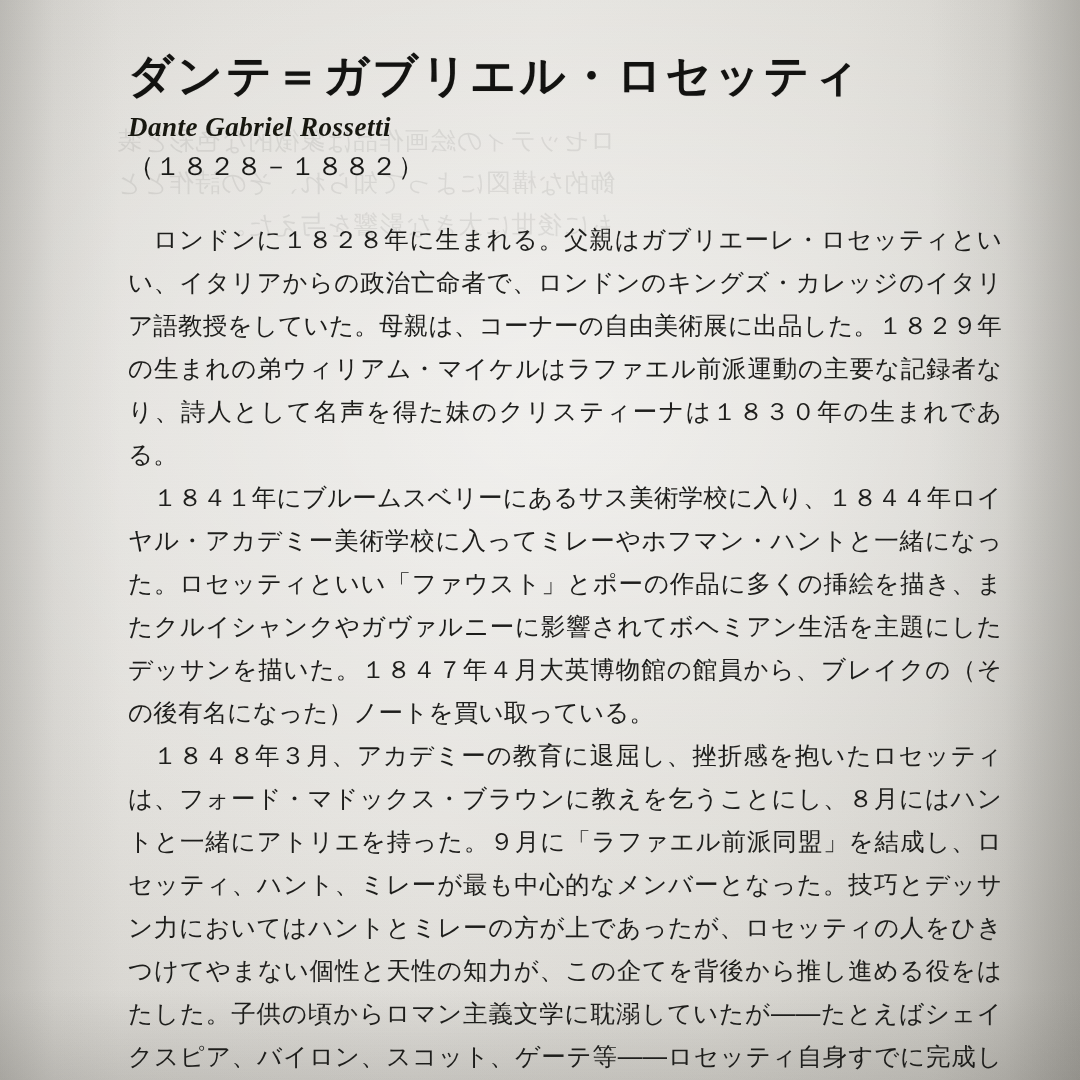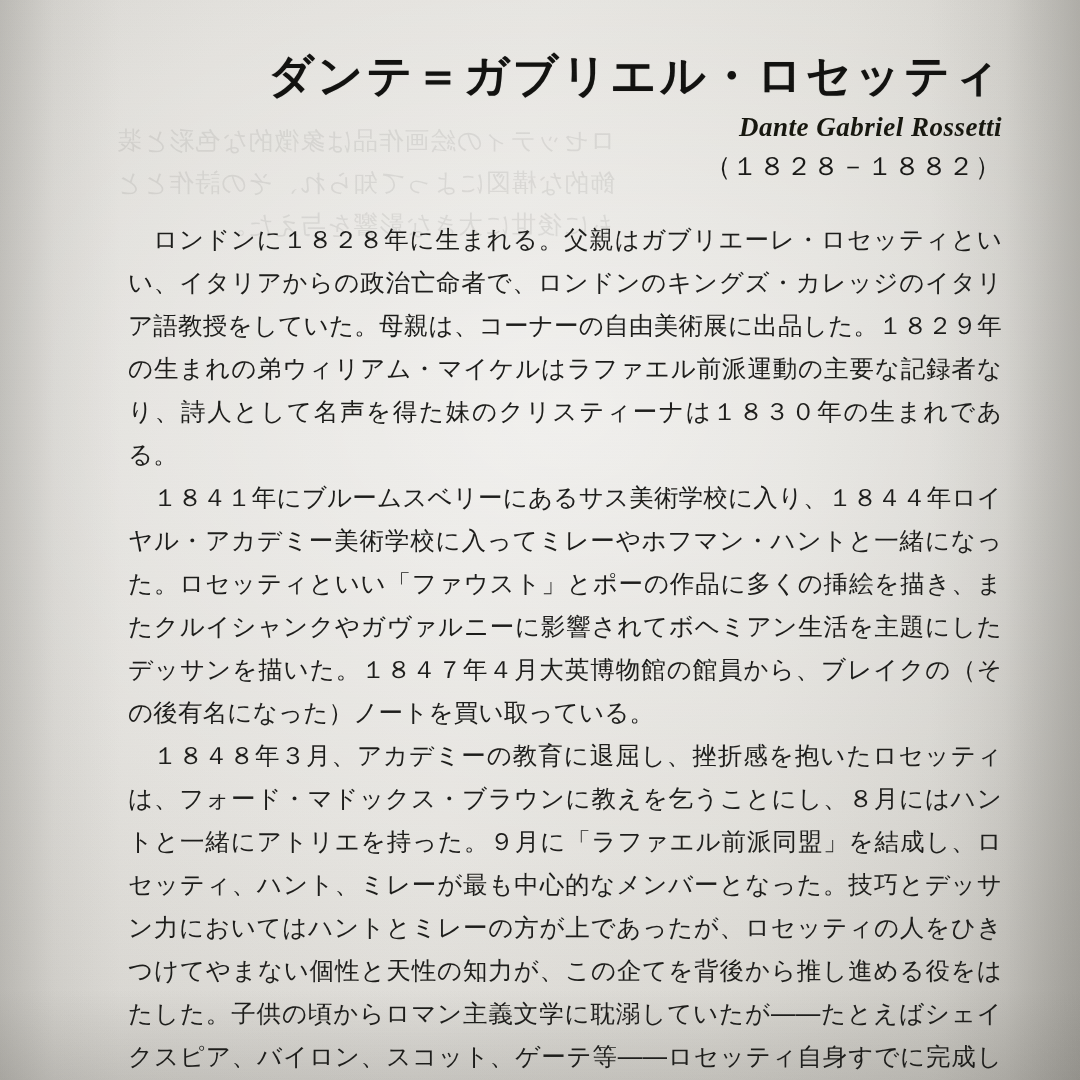--- a/index.html
+++ b/index.html
@@ -64,21 +64,21 @@
     font-family: "DejaVu Sans", sans-serif;
   }
 
   #content {
     position: relative;
     padding: 30px 78px 0 128px;
     box-sizing: border-box;
   }
 
   .title-block {
-    text-align: right;
+    text-align: left;
     margin-bottom: 28px;
   }
 
   .doc-title {
     font-family: "DejaVu Sans", sans-serif;
     font-size: 45px;
     font-weight: 700;
     color: #121210;
     letter-spacing: 3px;
     line-height: 1.25;

